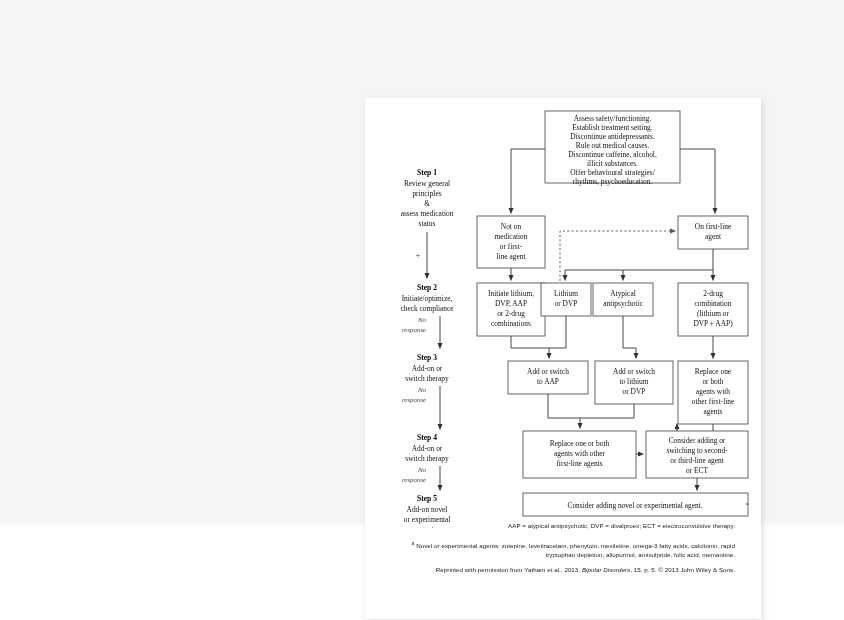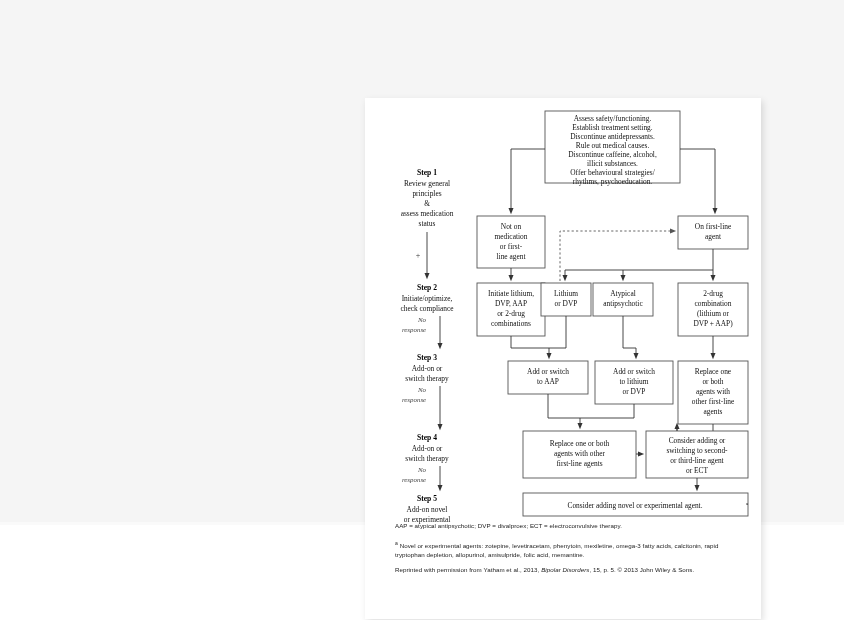--- a/index.html
+++ b/index.html
@@ -30,20 +30,21 @@
   }
   #page {
     position: absolute;
     left: 365px;
     top: 98px;
     width: 396px;
     height: 521px;
     background: #ffffff;
     box-shadow: 2px 3px 7px rgba(0,0,0,0.13);
     overflow: hidden;
+    text-align: right;
   }
   #figure-svg {
     position: absolute;
     left: 0;
     top: 0;
   }
   .fc-box {
     fill: #ffffff;
     stroke: #555555;
     stroke-width: 0.9;

